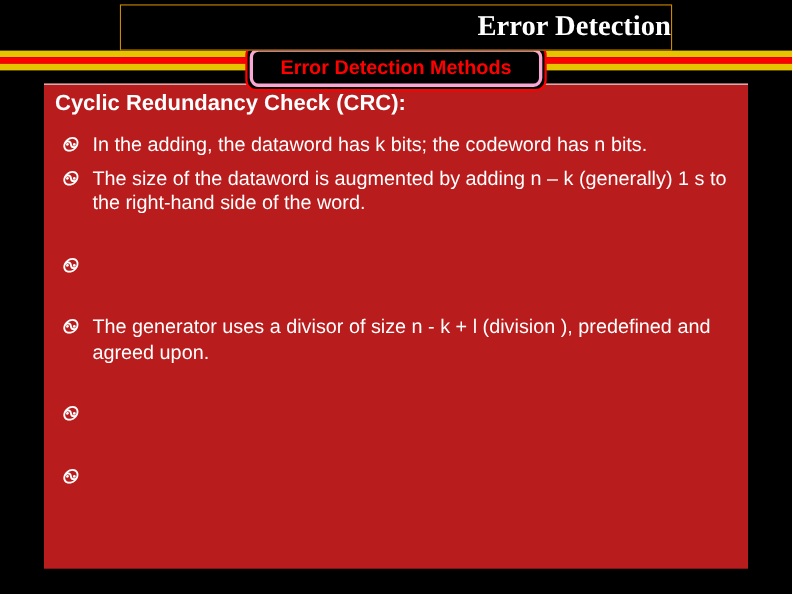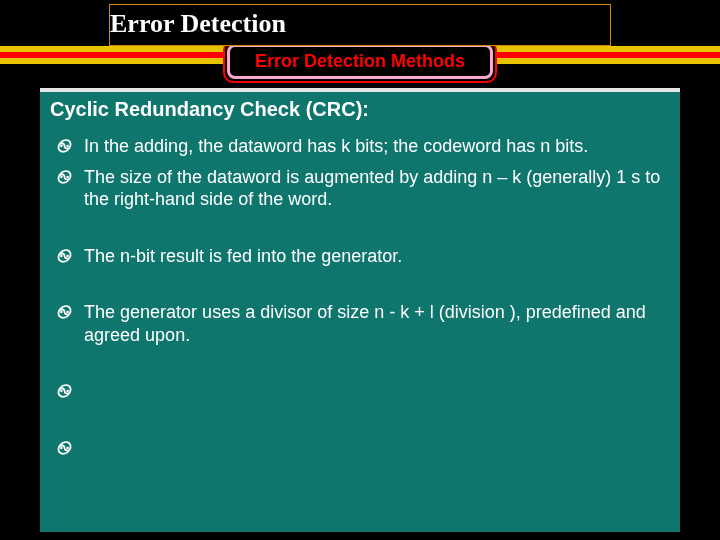--- a/index.html
+++ b/index.html
@@ -1,25 +1,25 @@
 <!DOCTYPE html>
 <html><head>
 <meta charset="utf-8">
 <style>
   html,body{margin:0;padding:0;width:720px;height:540px;background:#000;font-family:Arial,Helvetica,sans-serif;overflow:hidden}
   .slide{position:relative;width:720px;height:540px;background:#000;color:#fff}
-  .title-box{position:absolute;left:50%;top:4px;transform:translateX(-50%);width:500px;background:#000;border:1px solid #cc8800;text-align:left;padding:4px 0 6px;z-index:5}
+  .title-box{position:absolute;left:50%;top:4px;transform:translateX(-50%);width:500px;background:#000;border:1px solid #cc8800;text-align:right;padding:4px 0 6px;z-index:5}
   .title-text{font-family:"Times New Roman",serif;font-weight:bold;font-size:26px;color:#fff}
   .bands{position:absolute;left:0;top:46px;width:720px;z-index:1}
   .band{height:6px;width:100%}
   .band-yellow{background:#e6c400}
   .band-red{background:#f00}
   .subtitle-box{position:absolute;left:50%;top:40px;transform:translateX(-50%);background:#000;border:2px solid #f00;border-radius:10px;z-index:4;min-width:270px}
   .subtitle-inner{border:3px solid #f9a8d4;border-radius:8px;margin:2px;padding:4px 18px;text-align:center;color:#f00;font-weight:bold;font-size:18px}
-  .panel{position:absolute;left:40px;top:88px;width:640px;height:440px;background:#0f766e;border-top:4px solid #e5e5e5}
+  .panel{position:absolute;left:40px;top:76px;width:640px;height:440px;background:#b91c1c;border-top:1px solid #e5e5e5}
   .section-title{font-weight:bold;font-size:20px;color:#fff;padding:6px 6px 10px;margin:0 4px}
   .bullets{padding:0 8px 0 14px;margin:0;list-style:none;font-size:18px;line-height:1.25}
   .bullets>li{display:flex;gap:14px;padding:4px 2px}
   .bullets .sp{height:18px}
   .bullet-mark{flex:0 0 auto;font-family:"Segoe Script","Comic Sans MS",cursive;font-style:italic;font-weight:bold}
   .bullet-text{flex:1 1 auto}
   sub{font-size:0.68em;vertical-align:sub;line-height:0}
 </style>
 </head>
 <body>
@@ -47,21 +47,20 @@
           <span class="bullet-mark">࿊</span>
           <span class="bullet-text">In the adding, the dataword has k bits; the codeword has n bits.</span>
         </li>
         <li>
           <span class="bullet-mark">࿊</span>
           <span class="bullet-text">The size of the dataword is augmented by adding n – k (generally) 1 s to the right-hand side of the word.</span>
         </li>
         <li class="sp"></li>
         <li>
           <span class="bullet-mark">࿊</span>
-          <span class="bullet-text">The n-bit result is fed into the generator.</span>
         </li>
         <li class="sp"></li>
         <li>
           <span class="bullet-mark">࿊</span>
           <span class="bullet-text">The generator uses a divisor of size n - k + l (division ), predefined and agreed upon.</span>
         </li>
         <li class="sp"></li>
         <li>
           <span class="bullet-mark">࿊</span>
         </li>

